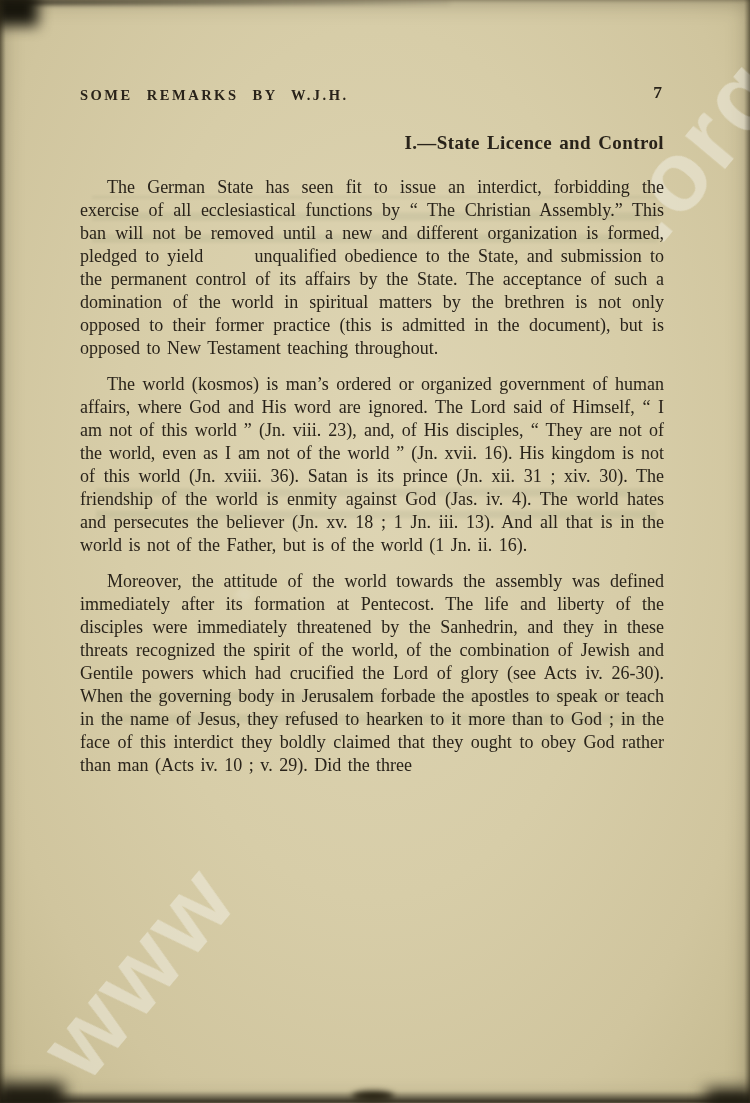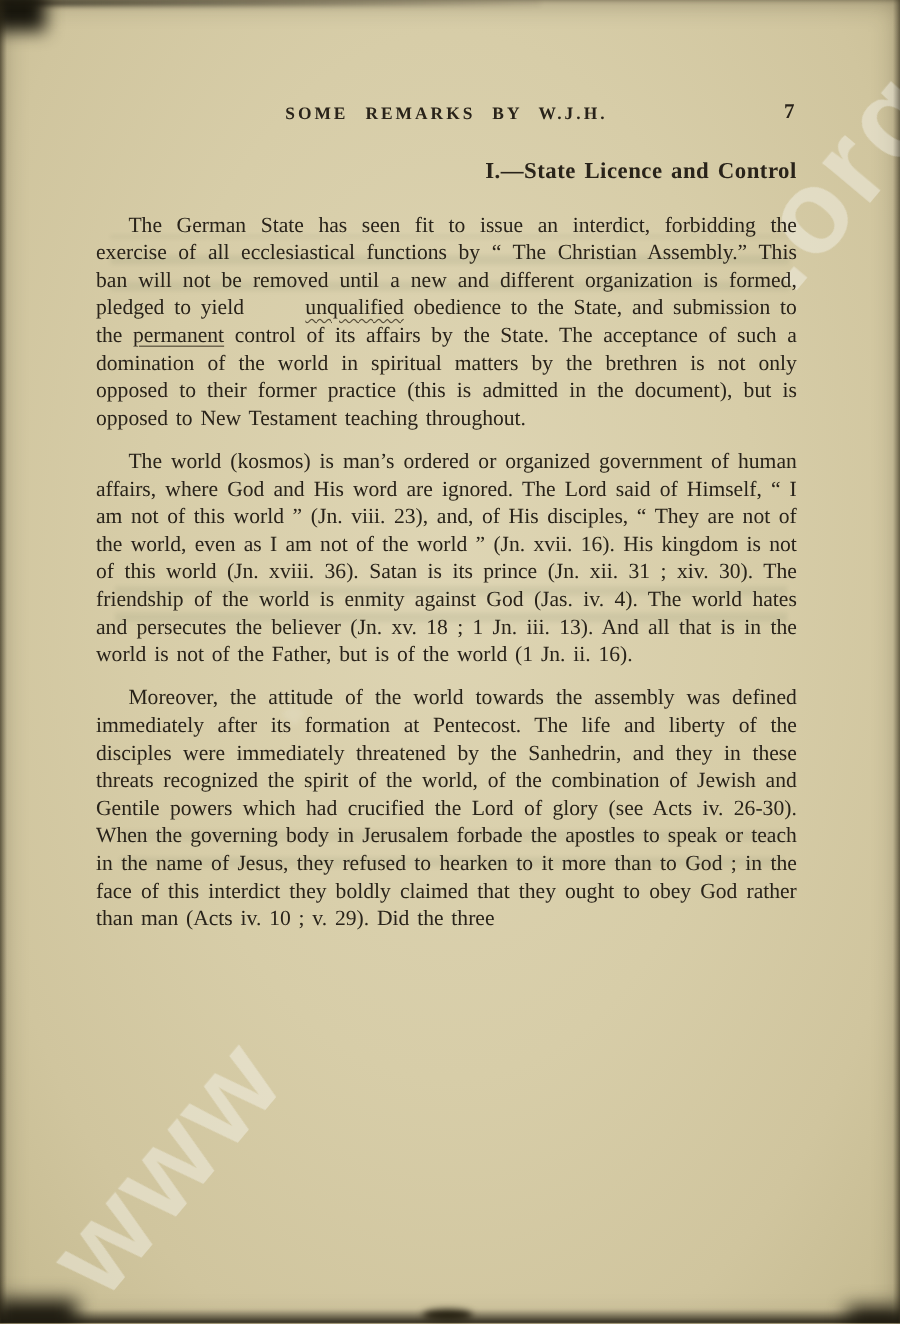--- a/index.html
+++ b/index.html
@@ -67,21 +67,20 @@
     left: 80px; top: 84px; width: 584px;
     color: #29231a;
     font-size: 18px;
     line-height: 23px;
     word-spacing: 2px;
     text-align: justify;
     hyphens: auto;
   }
   .running-header {
     position: relative;
-    text-align: center;
     font-weight: bold;
     font-size: 14.5px;
     letter-spacing: 2.5px;
     word-spacing: 8px;
     margin-bottom: 16px;
   }
   .page-number {
     position: absolute; right: 2px; top: -3px;
     font-size: 17.5px;
     letter-spacing: 0;
@@ -90,29 +89,27 @@
     text-align: right;
     font-weight: bold;
     font-size: 19px;
     letter-spacing: 0.4px;
     margin: 24px 0 22px 0;
   }
   p.para { margin: 0 0 13px 0; text-indent: 27px; }
   p.para.no-indent { text-indent: 0; }
   .italic { }
   .u-wavy {
-    text-decoration: underline;
     text-decoration-style: wavy;
     text-decoration-thickness: 1px;
     text-decoration-color: rgba(62,54,38,0.85);
     text-underline-offset: 3px;
     margin-left: 43px;
   }
   .u-line {
-    text-decoration: underline;
     text-decoration-thickness: 1.4px;
     text-decoration-color: rgba(62,54,38,0.85);
     text-underline-offset: 3px;
   }
 </style>
 </head>
 <body>
 
 <div class="page">
 

